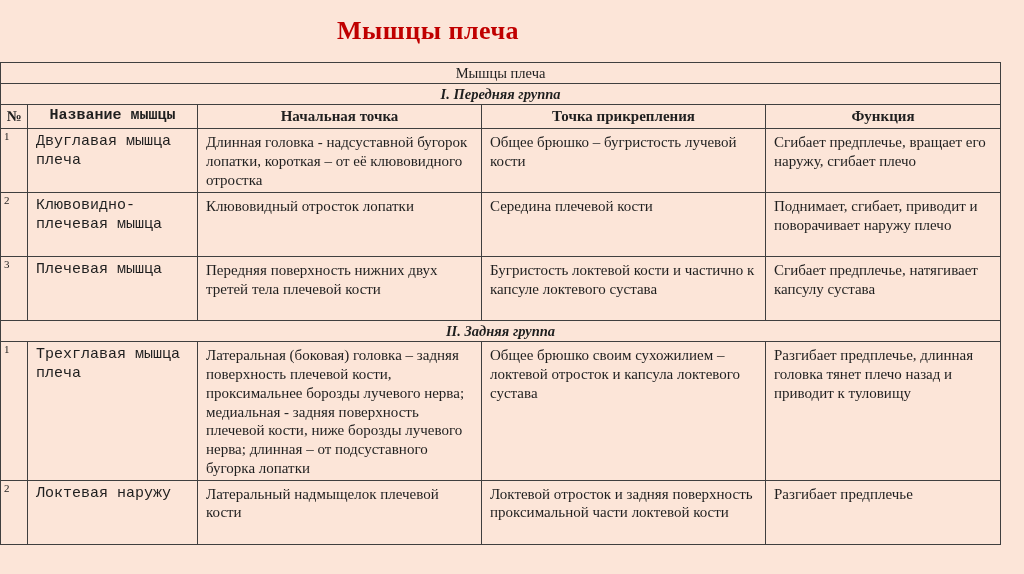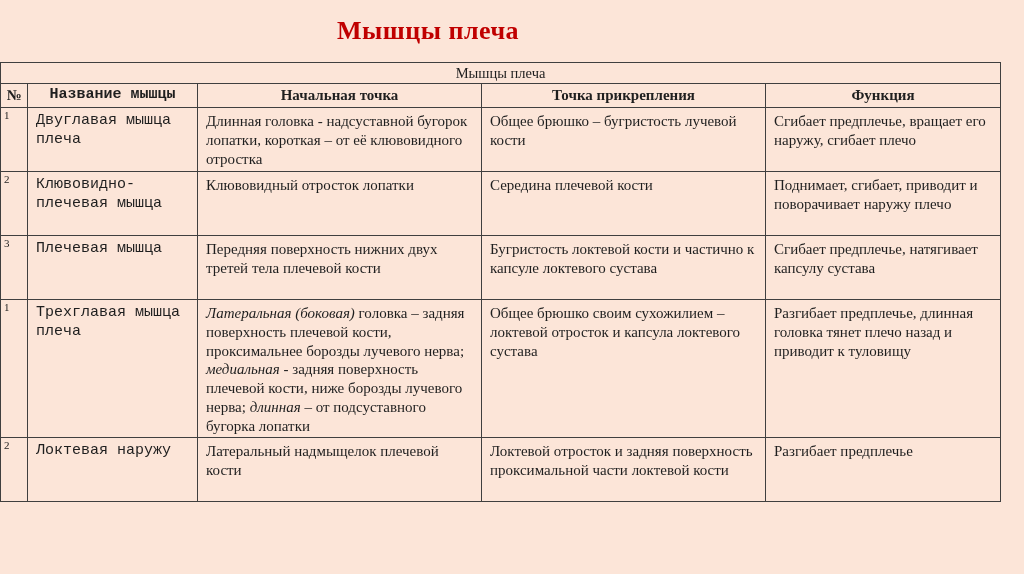--- a/index.html
+++ b/index.html
@@ -76,40 +76,42 @@
   td.num-cell {
     font-size: 11px;
     padding: 1px 3px;
     text-align: left;
     vertical-align: top;
   }
   td.text-cell {
     padding-top: 4px;
   }
   .italic {
-    font-style: italic;
   }
 </style>
 </head>
 <body>
 
 <div class="slide">
   <h1 class="title">Мышцы плеча</h1>
 
   <table class="muscle-table">
     <colgroup>
       <col class="col-num">
       <col class="col-name">
       <col class="col-origin">
       <col class="col-insertion">
       <col class="col-function">
     </colgroup>
     <tbody id="table-body">
         <tr>
           <td colspan="5" class="caption-cell">Мышцы плеча</td>
+        </tr>
+        <tr>
+          <td colspan="5" class="section-cell">I. Передняя группа</td>
         </tr>
         <tr class="header-row">
           <td class="col-num">№</td>
           <td class="col-name">Название мышцы</td>
           <td class="col-origin">Начальная точка</td>
           <td class="col-insertion">Точка прикрепления</td>
           <td class="col-function">Функция</td>
         </tr>
         <tr class="data-row">
           <td class="col-num num-cell">1</td>
@@ -125,20 +127,23 @@
           <td class="col-insertion text-cell">Середина плечевой кости</td>
           <td class="col-function text-cell">Поднимает, сгибает, приводит и поворачивает наружу плечо</td>
         </tr>
         <tr class="data-row">
           <td class="col-num num-cell">3</td>
           <td class="col-name text-cell">Плечевая мышца</td>
           <td class="col-origin text-cell">Передняя поверхность нижних двух третей тела плечевой кости</td>
           <td class="col-insertion text-cell">Бугристость локтевой кости и частично к капсуле локтевого сустава</td>
           <td class="col-function text-cell">Сгибает предплечье, натягивает капсулу сустава</td>
         </tr>
+        <tr>
+          <td colspan="5" class="section-cell">II. Задняя группа</td>
+        </tr>
         <tr class="data-row">
           <td class="col-num num-cell">1</td>
           <td class="col-name text-cell">Трехглавая мышца плеча</td>
           <td class="col-origin text-cell"><span class="italic">Латеральная (боковая)</span><span>  головка – задняя поверхность плечевой кости, проксимальнее борозды лучевого нерва; </span><span class="italic">медиальная</span><span> - задняя поверхность плечевой кости, ниже борозды лучевого нерва; </span><span class="italic">длинная</span><span> – от подсуставного бугорка лопатки</span></td>
           <td class="col-insertion text-cell">Общее брюшко своим сухожилием – локтевой отросток и капсула локтевого сустава</td>
           <td class="col-function text-cell">Разгибает предплечье, длинная головка тянет плечо назад и приводит к туловищу</td>
         </tr>
         <tr class="data-row">
           <td class="col-num num-cell">2</td>
           <td class="col-name text-cell">Локтевая наружу</td>

